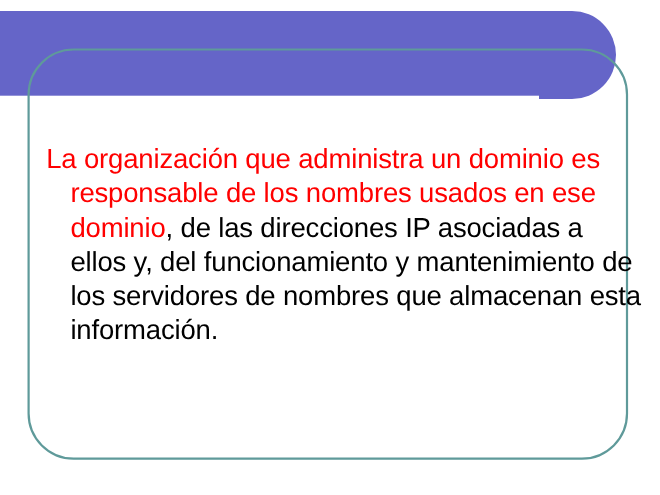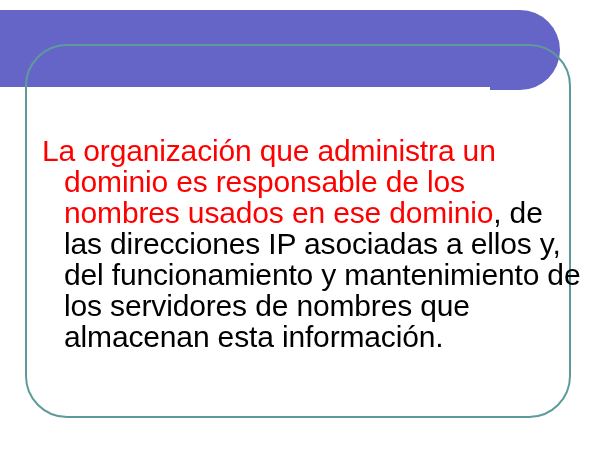--- a/index.html
+++ b/index.html
@@ -58,21 +58,21 @@
     height: 6px;
     background: #ffffff;
   }
 
   
   .body-text {
     position: absolute;
     left: 42px;
     top: 105px;
     width: 520px;
-    font-size: 30px;
+    font-size: 25px;
     line-height: 31px;
     color: #000000;
     text-indent: -22px;
     padding-left: 22px;
     letter-spacing: -0.15px;
   }
   .hl-red {
     color: #ff0000;
   }
 </style>

